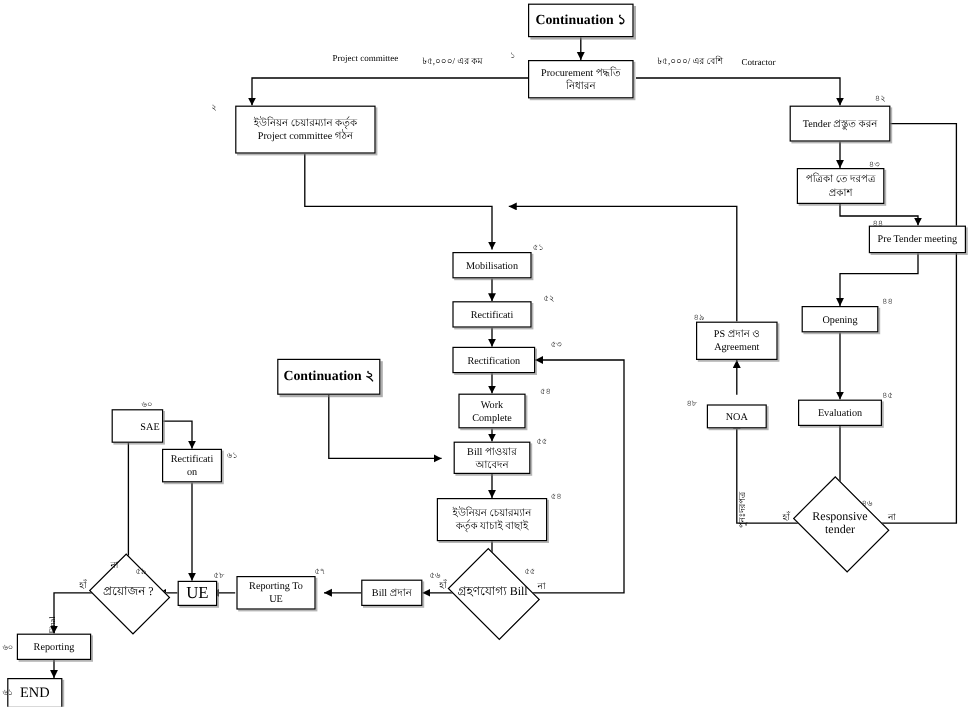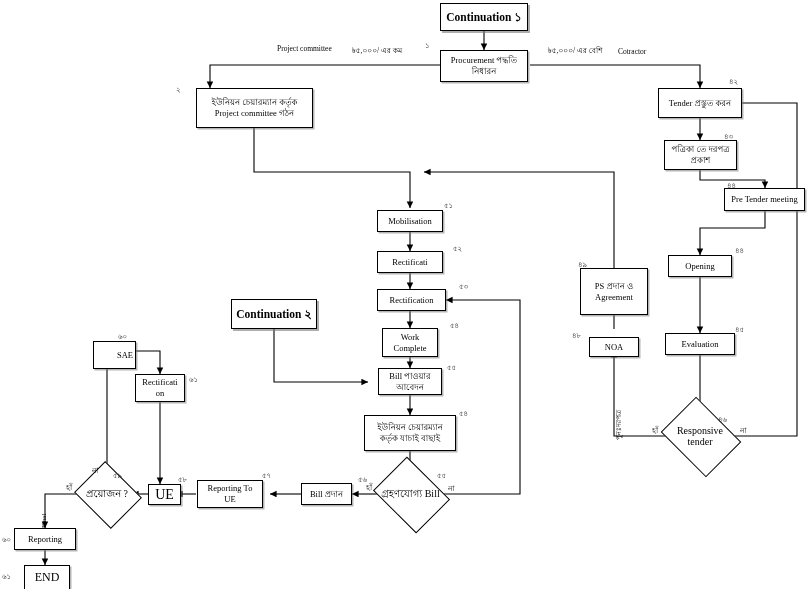--- a/index.html
+++ b/index.html
@@ -140,21 +140,21 @@
 
   <div class="diamond" style="left:669px;top:412px;width:62px;height:48px;">
     <div class="dshape"></div>
     <div class="dtext">Responsive tender</div>
   </div>
 
   <div class="node" style="left:589px;top:337px;width:50px;height:20px;">
     <span>NOA</span>
   </div>
 
-  <div class="node" style="left:580px;top:268px;width:68px;height:47px;">
+  <div class="node" style="left:580px;top:268px;width:68px;height:32px;">
     <span>PS প্রদান ও Agreement</span>
   </div>
 
   <div class="node" style="left:377px;top:210px;width:66px;height:22px;">
     <span>Mobilisation</span>
   </div>
 
   <div class="node" style="left:377px;top:251px;width:66px;height:22px;">
     <span>Rectificati</span>
   </div>
@@ -202,21 +202,21 @@
   </div>
 
   <div class="node" style="left:135px;top:374px;width:50px;height:28px;">
     <span>Rectificati on</span>
   </div>
 
   <div class="node" style="left:14px;top:528px;width:62px;height:22px;">
     <span>Reporting</span>
   </div>
 
-  <div class="node end" style="left:24px;top:565px;width:46px;height:25px;">
+  <div class="node end" style="left:6px;top:565px;width:46px;height:25px;">
     <span>END</span>
   </div>
 
   <div class="node big" style="left:231px;top:299px;width:86px;height:30px;">
     <span>Continuation ২</span>
   </div>
 
   <div class="lbl" style="left:277px;top:44px;width:60px;">
     <span>Project committee</span>
   </div>

